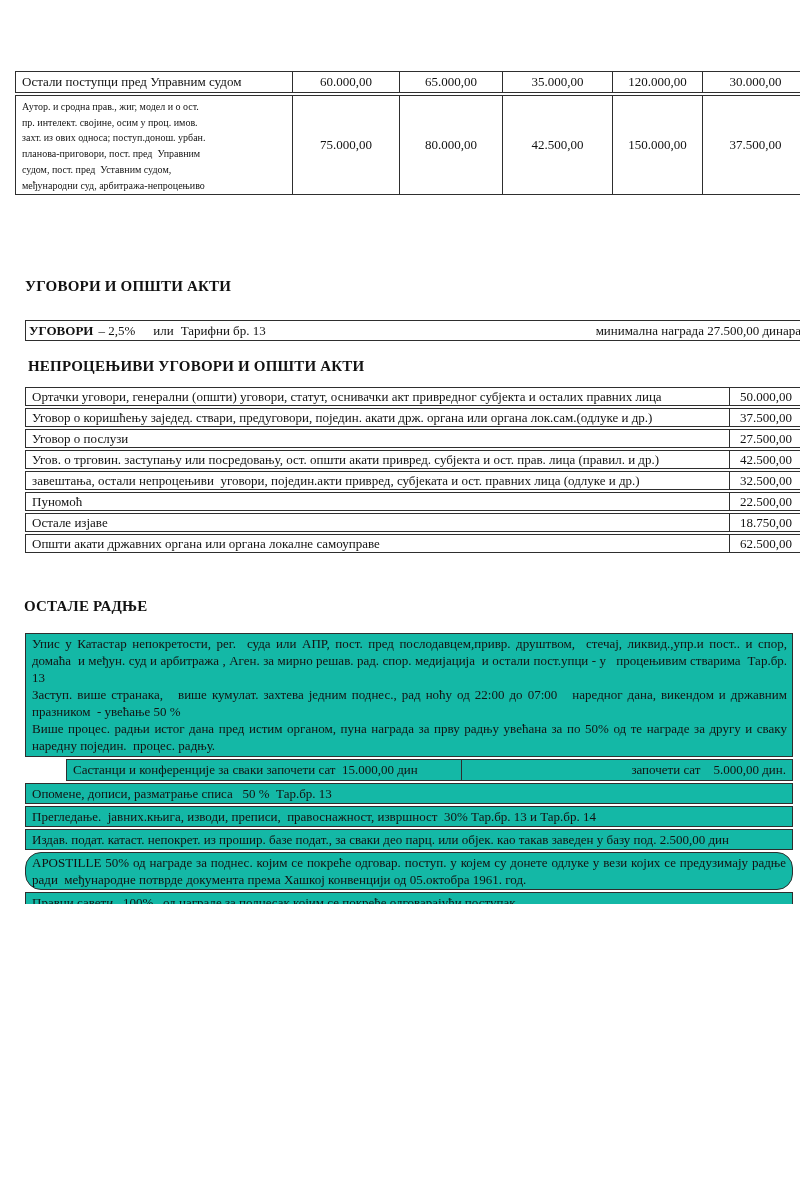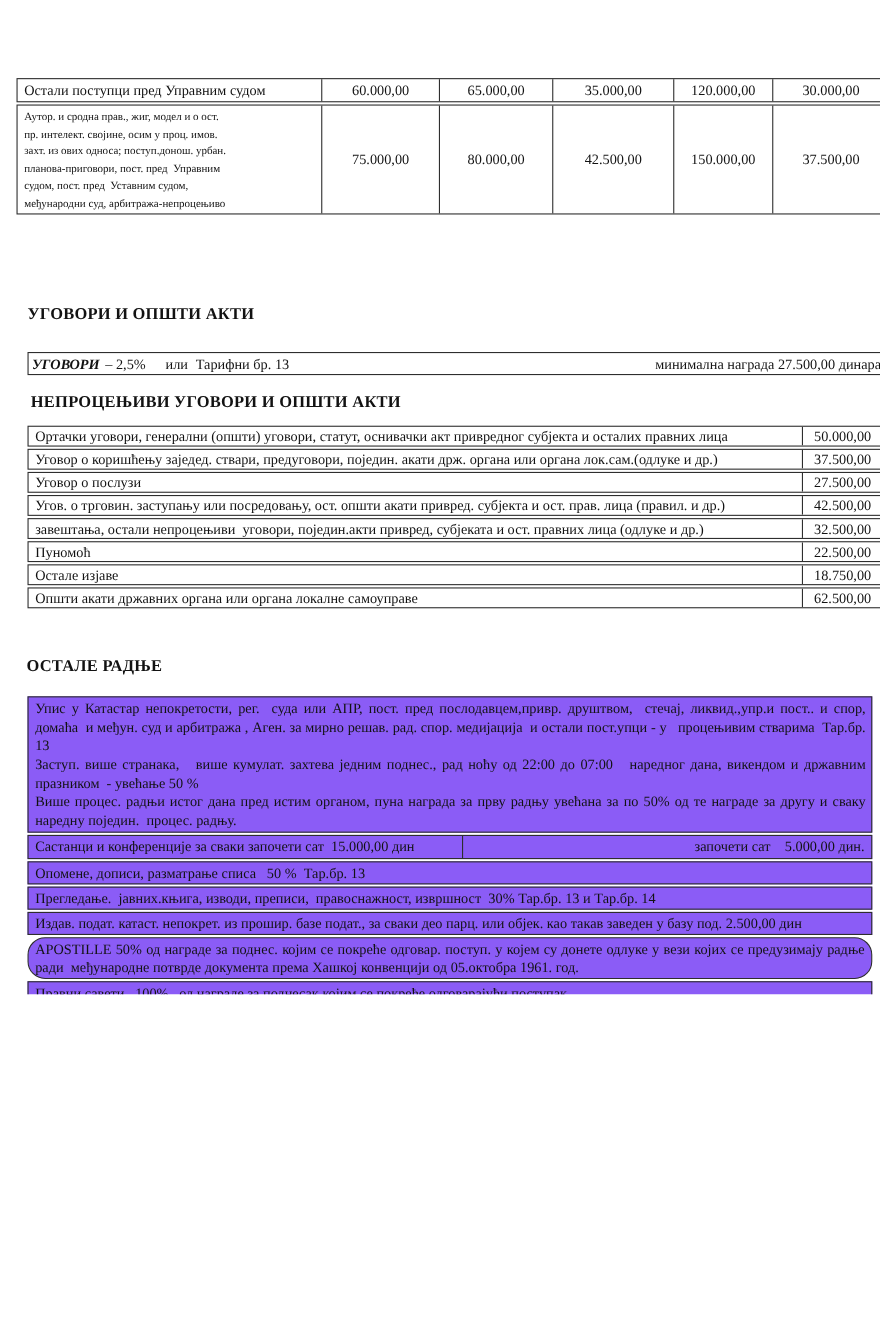--- a/index.html
+++ b/index.html
@@ -32,44 +32,44 @@
   .h1 { left:25px; top:278px; }
   .h2 { left:28px; top:358px; }
   .h3 { left:24px; top:598px; }
 
   
   .ubox {
     position:absolute; left:25px; top:320px; width:782px; height:19px;
     border:1.5px solid #2e2e2e; display:flex; align-items:center;
     padding-left:3px; background:#fff;
   }
-  .ubox .b { font-weight:bold;font-style:italic; }
+  .ubox .b { font-weight:bold; }
   .ubox .rate { margin-left:5px; }
   .ubox .or { margin-left:18px; }
   .ubox .tariff { margin-left:7px; }
   .ubox .uright { margin-left:auto; padding-right:10px; }
 
   
   .itable { position:absolute; left:25px; top:387px; width:778px; }
   .irow {
     display:flex; border:1.5px solid #2e2e2e; margin-bottom:2px;
     height:17px; align-items:center; background:#fff; overflow:hidden;
   }
   .ilabel {
     width:697px; padding-left:6px; border-right:1.5px solid #2e2e2e;
     height:100%; display:flex; align-items:center; white-space:pre-wrap; overflow:hidden;
   }
   .ival { flex:1; text-align:center; }
 
   
   .otable { position:absolute; left:25px; top:633px; width:768px; }
-  .obox { border:1.5px solid #2e2e2e; margin-bottom:2px; background:#8b5cf6; }
+  .obox { border:1.5px solid #2e2e2e; margin-bottom:2px; background:#14b8a6; }
   .intro { padding:1px 5px 2px 6px; }
   .intro p { margin:0; text-align:justify; line-height:17px; white-space:pre-wrap; }
-  .meet { display:flex; height:20px; align-items:center; overflow:hidden; }
+  .meet { display:flex; height:20px; align-items:center; overflow:hidden;margin-left:41px; }
   .mleft {
     width:388px; padding-left:6px; border-right:1.5px solid #2e2e2e;
     height:100%; display:flex; align-items:center; white-space:pre-wrap;
   }
   .mright { flex:1; text-align:right; padding-right:6px; white-space:pre-wrap; }
   .orow { padding:1px 6px; line-height:17px; min-height:17px; white-space:pre-wrap; }
   .just { text-align:justify;border-radius:16px; }
 </style>
 </head>
 <body>

